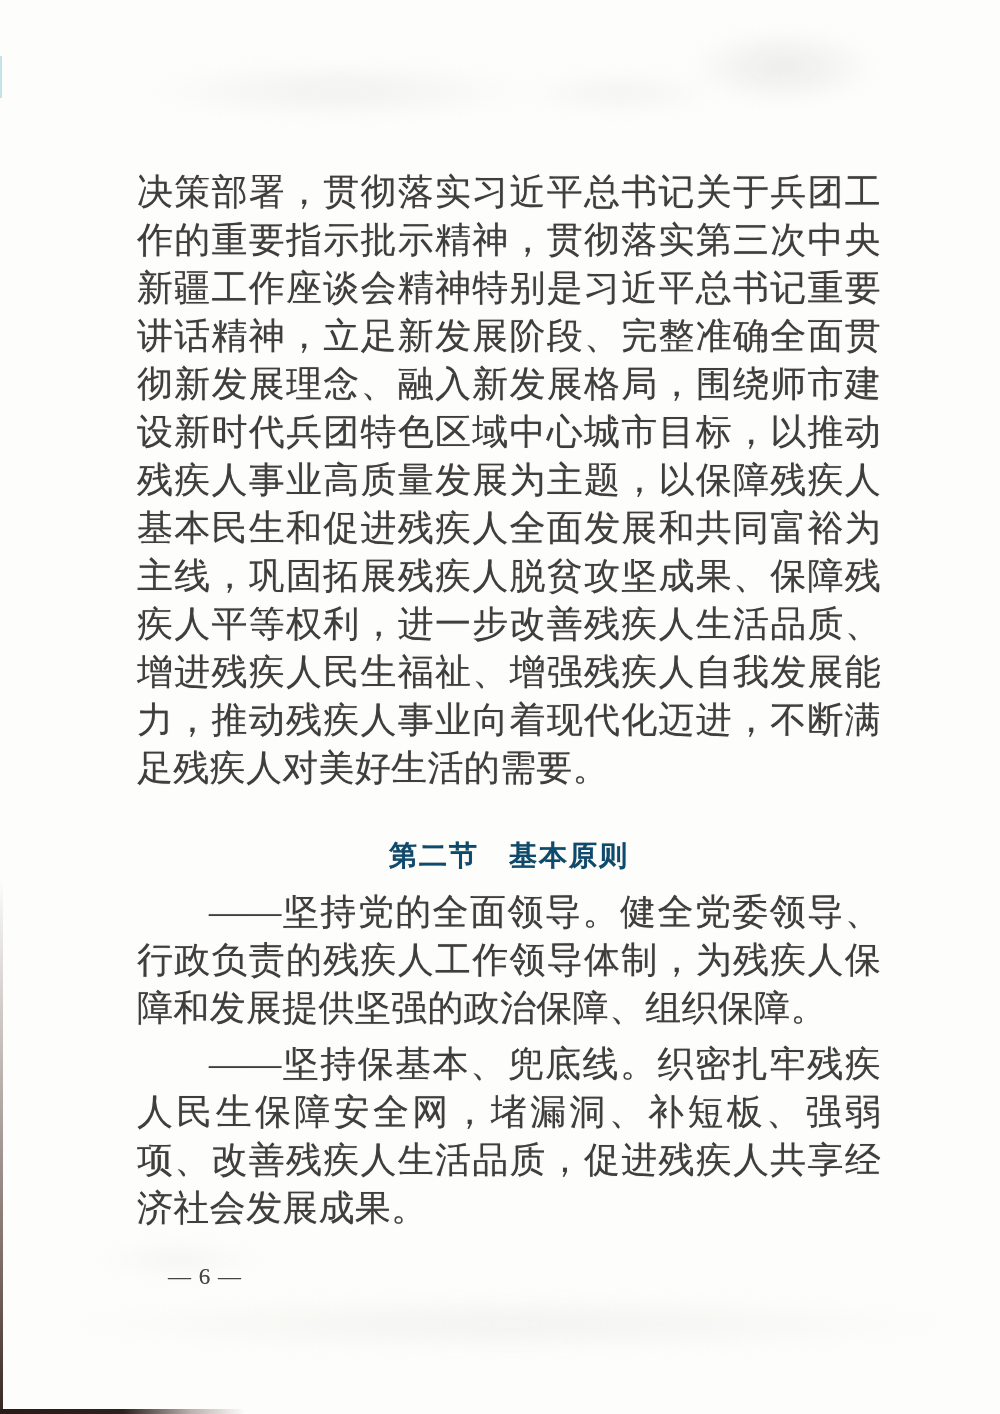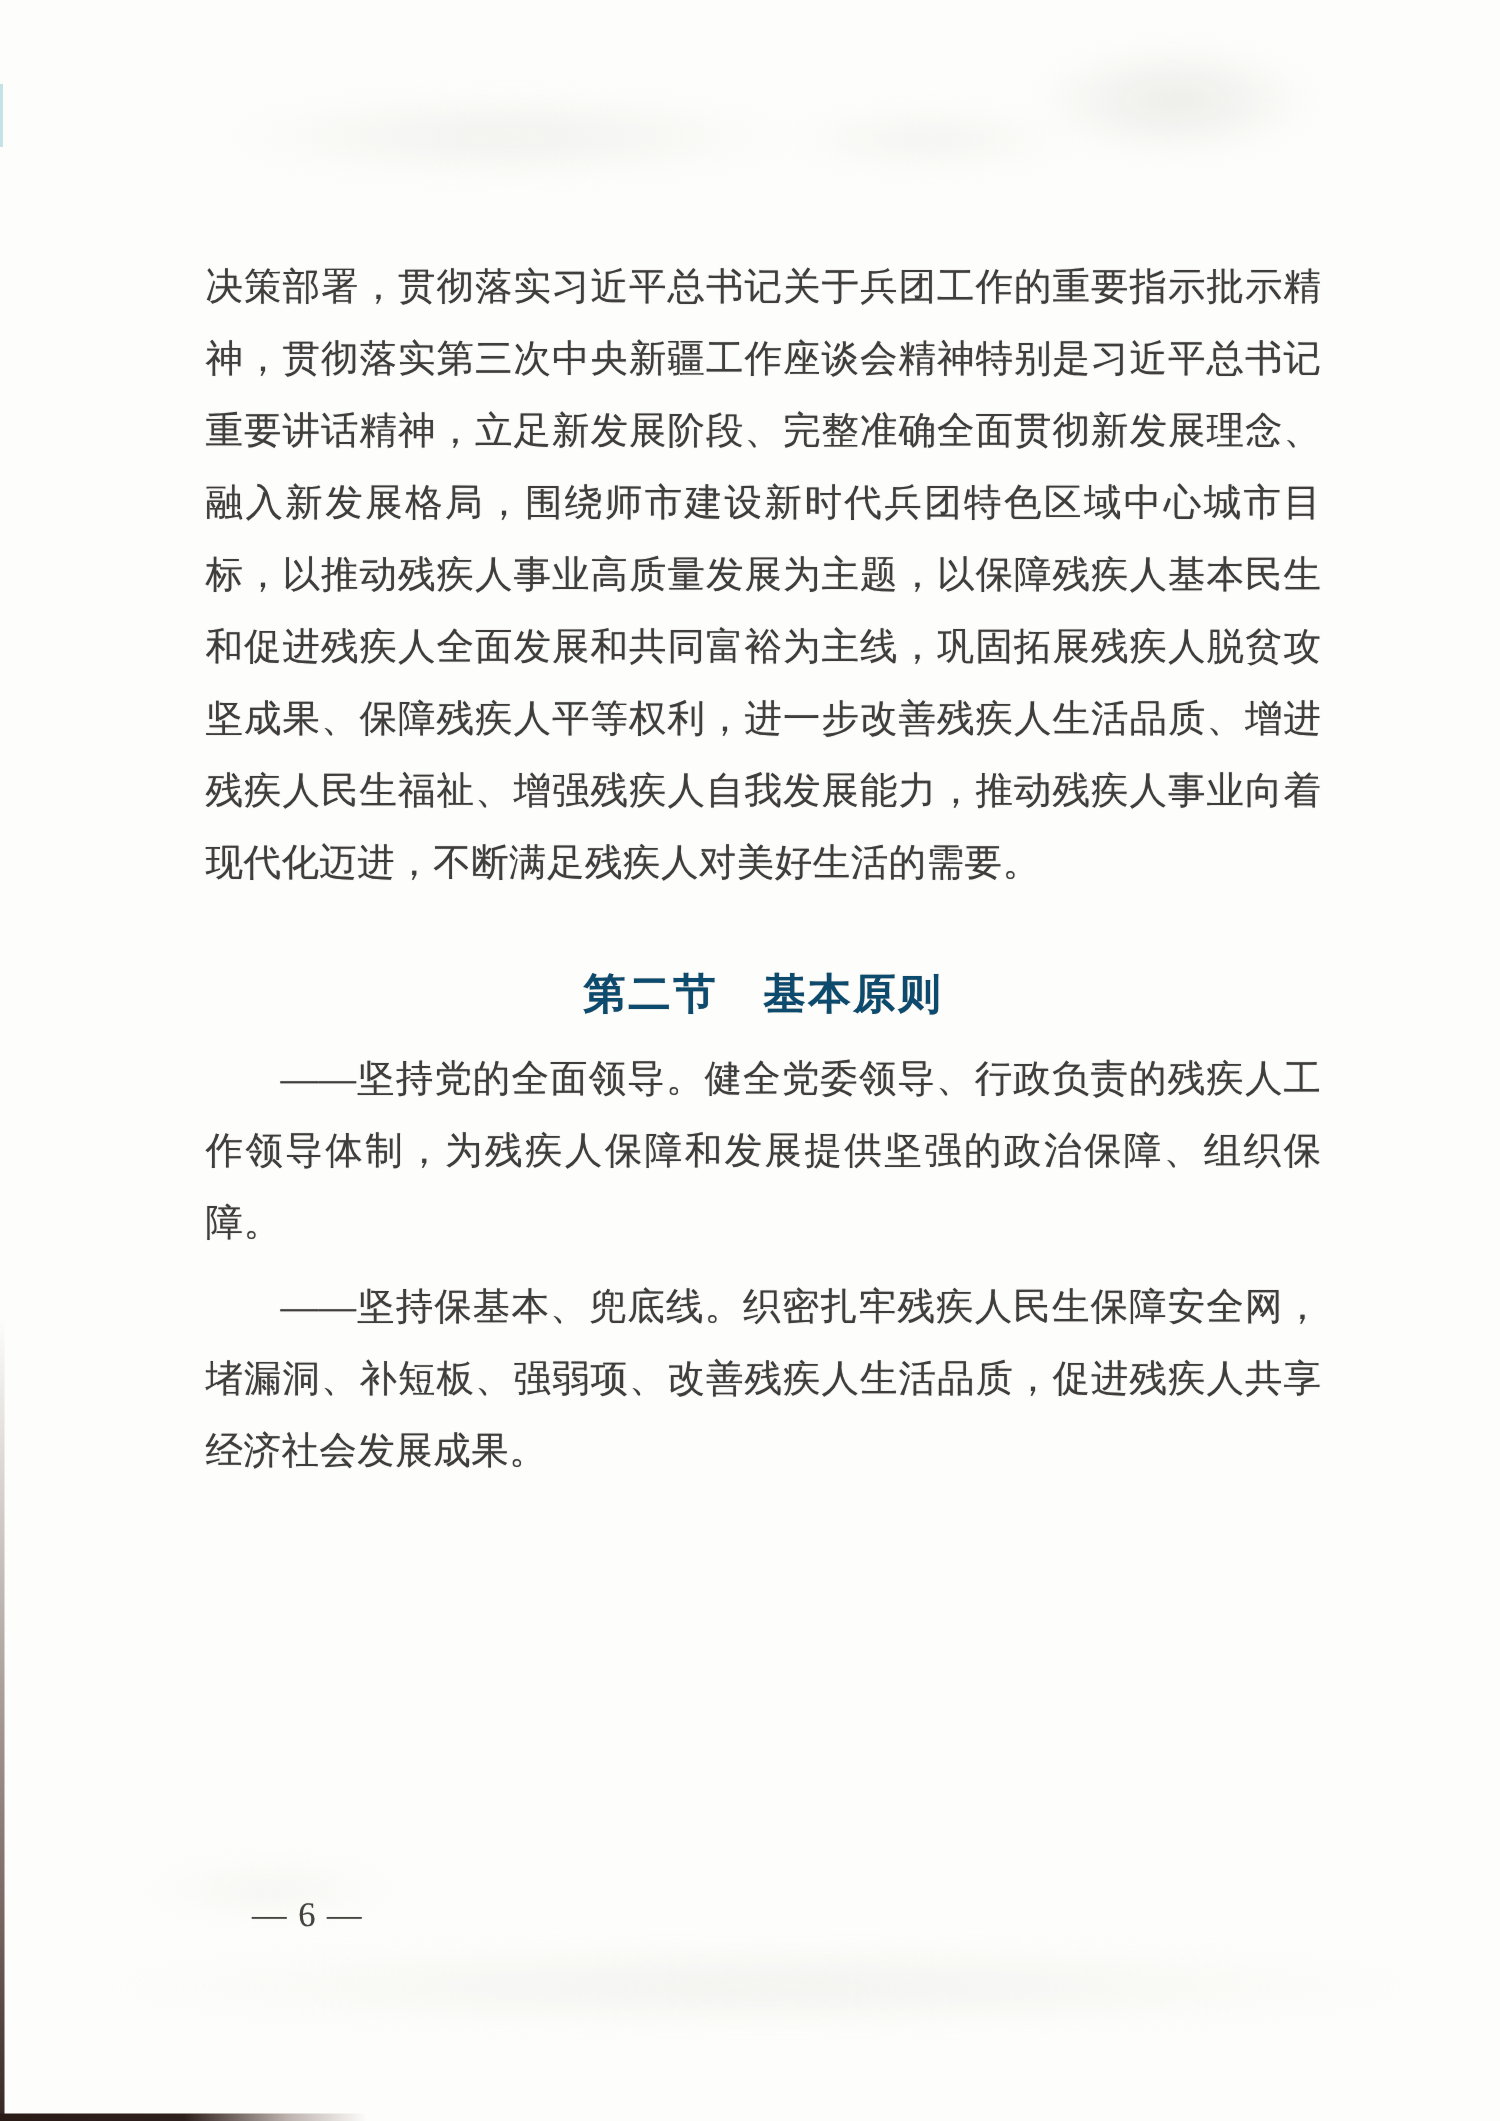--- a/index.html
+++ b/index.html
@@ -23,21 +23,21 @@
 
   
   .content {
     position: absolute;
     left: 137px;
     top: 168px;
     width: 744px;
   }
   .para {
     margin: 0;
-    font-size: 25px;
+    font-size: 36px;
     line-height: 48px;
     text-align: justify;
     text-align-last: left;
     letter-spacing: 0.3px;
     text-shadow: 0 0 0.7px rgba(70,70,68,0.55);
   }
   .para.indent { text-indent: 2em; margin-top: 8px; }
 
   .heading {
     margin: 40px 0 0 0;

